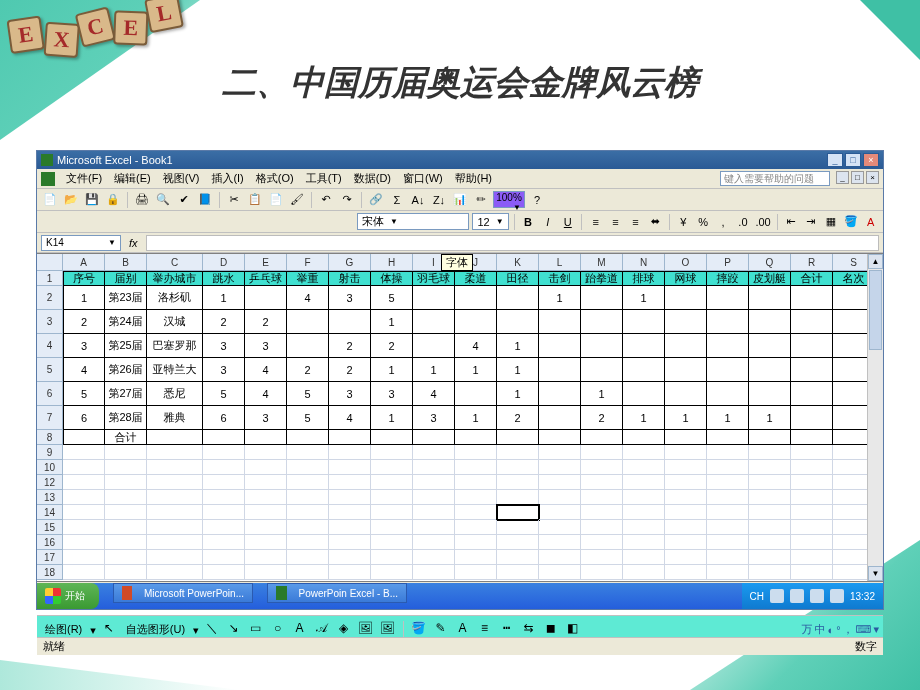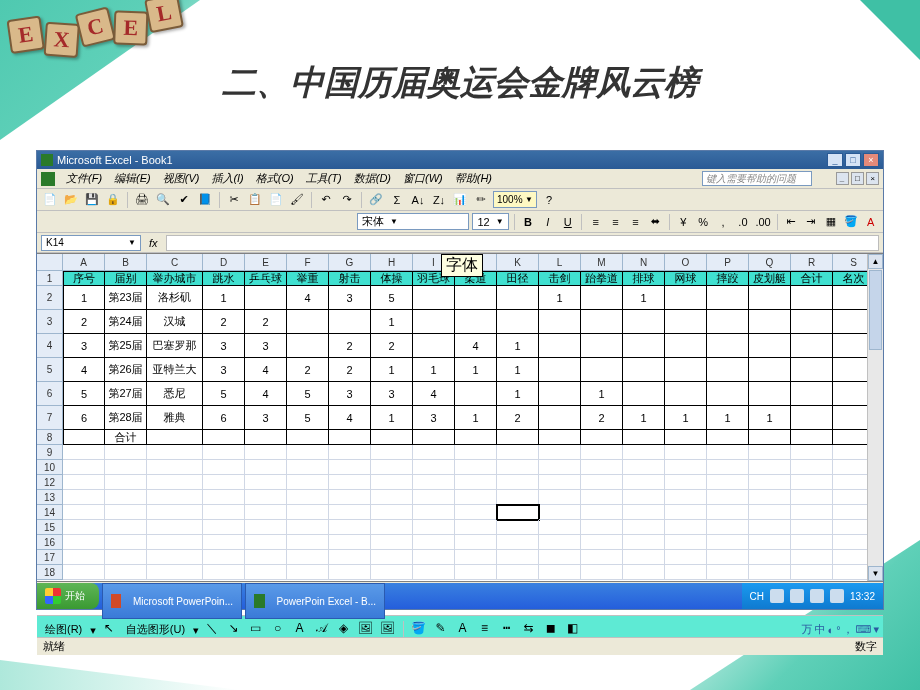--- a/index.html
+++ b/index.html
@@ -22,40 +22,40 @@
 
   
   .excel-window { position: absolute; top: 150px; left: 36px; width: 848px; height: 460px; border: 1px solid #5a7aa8; background: #ece9d8; font-size: 11px; }
 
   .titlebar { height: 18px; background: linear-gradient(#3b6ea5, #2a5a95); color: #fff; display: flex; align-items: center; padding: 0 4px; font-size: 11px; }
   .titlebar .appicon { width: 12px; height: 12px; background: #2a7a2a; margin-right: 4px; }
   .titlebar .winbtns { margin-left: auto; display: flex; gap: 2px; }
   .titlebar .winbtn { width: 16px; height: 14px; background: #d5e3f5; border: 1px solid #2a5a95; display: flex; align-items: center; justify-content: center; font-size: 9px; color: #2a5a95; cursor: pointer; }
   .titlebar .winbtn.close { background: #e58a7a; color: #fff; }
 
-  .menubar { height: 20px; background: #ece9d8; display: flex; align-items: center; padding: 0 4px; gap: 2px; border-bottom: 1px solid #c0c0c0; font-style: italic; }
+  .menubar { height: 20px; background: #ece9d8; display: flex; align-items: center; padding: 0 4px; gap: 2px; border-bottom: 1px solid #c0c0c0; }
   .menubar .mitem { padding: 1px 5px; cursor: pointer; }
   .menubar .appicon2 { width: 14px; height: 14px; background: #2a7a2a; margin-right: 4px; }
-  .menubar .helpbox { margin-left: auto; display: flex; align-items: center; gap: 24px; }
+  .menubar .helpbox { margin-left: auto; display: flex; gap: 6px; }
   .menubar .helpinput { width: 110px; height: 15px; border: 1px solid #7a9ac0; font-size: 10px; color: #888; padding: 0 3px; background:#fff; }
   .menubar .docbtns { display:flex; gap:2px; }
   .menubar .docbtn { width:13px; height:13px; border:1px solid #999; background:#dce4ef; font-size:8px; display:flex;align-items:center;justify-content:center; cursor:pointer; }
 
   .toolbar { height: 22px; background: #ece9d8; display: flex; align-items: center; padding: 0 4px; gap: 3px; border-bottom: 1px solid #c0c0c0; }
   .tbtn { width: 18px; height: 18px; border: 1px solid transparent; display: flex; align-items: center; justify-content: center; cursor: pointer; font-size: 11px; }
   .tsep { width: 1px; height: 16px; background: #c0c0c0; margin: 0 2px; }
-  .zoom { width: 44px; height: 17px; border: 1px solid #7a9ac0; background:#fef9c3; display:flex; align-items:center; padding:0 3px; font-size:10px; }
+  .zoom { width: 32px; height: 17px; border: 1px solid #7a9ac0; background:#8b5cf6; display:flex; align-items:center; padding:0 3px; font-size:10px;flex-direction:column; }
   .zoom .dd { margin-left:auto; font-size:8px; }
 
   .toolbar2 { height: 22px; background: #ece9d8; display: flex; align-items: center; padding: 0 4px 0 320px; gap: 3px; border-bottom: 1px solid #c0c0c0; }
   .fontsel { height: 17px; border: 1px solid #7a9ac0; background:#fff; display:flex; align-items:center; padding:0 4px; font-size:11px; }
   .fontsel .dd { margin-left:6px; font-size:8px; }
 
   .fbar { height: 20px; background: #ece9d8; display: flex; align-items: center; padding: 0 4px; gap: 4px; border-bottom: 1px solid #c0c0c0; }
-  .namebox { width: 100px; height: 16px; border: 1px solid #7a9ac0; background:#fff; display:flex; align-items:center; padding:0 4px; font-size:10px; }
+  .namebox { width: 80px; height: 16px; border: 1px solid #7a9ac0; background:#fff; display:flex; align-items:center; padding:0 4px; font-size:10px; }
   .namebox .dd { margin-left:auto; font-size:8px; }
   .fxlabel { font-style: italic; font-size: 11px; padding: 0 4px; }
   .fxinput { flex: 1; height: 16px; border: 1px solid #bcbcbc; background:#fff; }
 
   
   .sheet-area { position: relative; background: #fff; height: 328px; overflow: hidden; border-top:1px solid #808080; }
   .colrow { display: flex; height: 17px; }
   .corner { width: 26px; height: 17px; background: #e4ecf7; border-right: 1px solid #9eb6ce; border-bottom: 1px solid #9eb6ce; }
   .colhdr { flex: 0 0 42px; height: 17px; background: #e4ecf7; border-right: 1px solid #9eb6ce; border-bottom: 1px solid #9eb6ce; text-align: center; font-size: 10px; line-height: 17px; color: #333; cursor: pointer; }
   .colhdr.colC { flex: 0 0 56px; }
@@ -66,21 +66,21 @@
   .tallrow .rowhdr, .tallrow .cell { height: 24px; }
   .shortrow .rowhdr, .shortrow .cell { height: 15px; }
   
   .hdrcell { background: #40e0d0; border-right: 1px solid #000; border-bottom: 1px solid #000; font-size: 11px; }
   .datacell { border-right: 1px solid #000; border-bottom: 1px solid #000; background:#fff; }
   .datacell.first { border-left: 1px solid #000; }
   .hdrcell.first { border-left: 1px solid #000; border-top:1px solid #000; }
   .hdrcell.norm { border-top:1px solid #000; }
   .active-cell { outline: 2px solid #000; outline-offset: -1px; }
 
-  .font-tip { position:absolute; top:0; left:404px; background:#ffffe1; border:1px solid #000; font-size:16px; padding:0 4px; z-index:5; }
+  .font-tip { position:absolute; top:0; left:404px; background:#ffffe1; border:1px solid #000; font-size:11px; padding:0 4px; z-index:5; }
 
   .vscroll { position:absolute; right:0; top:0; bottom:0; width:16px; background:#e8e8e8; border-left:1px solid #c0c0c0; }
   .vscroll .arr { height:15px; background:#dce4ef; border:1px solid #9eb6ce; font-size:8px; display:flex;align-items:center;justify-content:center; cursor:pointer; }
   .vscroll .thumb { position:absolute; top:16px; left:1px; right:1px; height:80px; background:#c5d5ea; border:1px solid #9eb6ce; cursor:pointer; }
   .vscroll .arrbot { position:absolute; bottom:0; left:0; right:0; }
 
   .tabbar { height: 18px; background: #ece9d8; display: flex; align-items: center; border-top: 1px solid #808080; font-size:10px; }
   .tabnav { width: 15px; height: 16px; border-right:1px solid #999; display:flex;align-items:center;justify-content:center; cursor:pointer; font-size:8px; }
   .sheettab { padding: 0 10px; height: 16px; background:#fff; border:1px solid #808080; border-bottom:none; display:flex;align-items:center; cursor:pointer; }
   .hscroll { flex:1; height:16px; background:#e8e8e8; margin-left:8px; display:flex; }
@@ -92,21 +92,21 @@
   .drawbar .dlabel { padding:0 4px; cursor:pointer; }
   .drawbar .tbtn { font-size:12px; }
   .lang { margin-left:auto; display:flex; gap:2px; align-items:center; font-size:11px; color:#2a5aa0; }
 
   .statusbar { height: 18px; background: #ece9d8; display: flex; align-items: center; padding: 0 6px; font-size: 11px; border-top: 1px solid #c0c0c0; }
   .statusbar .sr { margin-left:auto; }
 
   .taskbar { position:absolute; bottom:0; left:0; right:0; height: 26px; background: linear-gradient(#3a81e0, #245edc); display: flex; align-items: flex-start; font-size: 10px; color: #fff; }
   .startbtn { height: 26px; padding: 0 14px 0 8px; background: linear-gradient(#5fb556, #3a9a32); display:flex; align-items:center; gap:4px; cursor:pointer; border-radius:0 8px 8px 0; }
   .startbtn .flag { width:16px; height:16px; background: conic-gradient(#e33 0 25%, #3c3 0 50%, #36f 0 75%, #fc3 0 100%); border-radius:2px; }
-  .taskbtn { height:36px; margin-left:3px; padding:0 8px; background: linear-gradient(#5a9ae8, #3a7ad8); border:1px solid #2a5ab0; display:flex; align-items:center; gap:12px; cursor:pointer; max-width:140px; overflow:hidden; white-space:nowrap; }
+  .taskbtn { height:20px; margin-left:14px; padding:0 8px; background: linear-gradient(#5a9ae8, #3a7ad8); border:1px solid #2a5ab0; display:flex; align-items:center; gap:12px; cursor:pointer; max-width:140px; overflow:hidden; white-space:nowrap; }
   .taskbtn .ico { width:14px; height:14px; }
   .taskbtn .ico.pp { background:#d04a28; }
   .taskbtn .ico.xl { background:#2a7a2a; }
   .tray { margin-left:auto; height:26px; background: linear-gradient(#1a9af0, #0f7ad0); padding:0 8px; display:flex; align-items:center; gap:6px; }
   .tray .ti { width:14px; height:14px; background:#cde; border-radius:2px; }
 </style>
 </head>
 <body>
 
 <div class="deco-top-left"></div>

